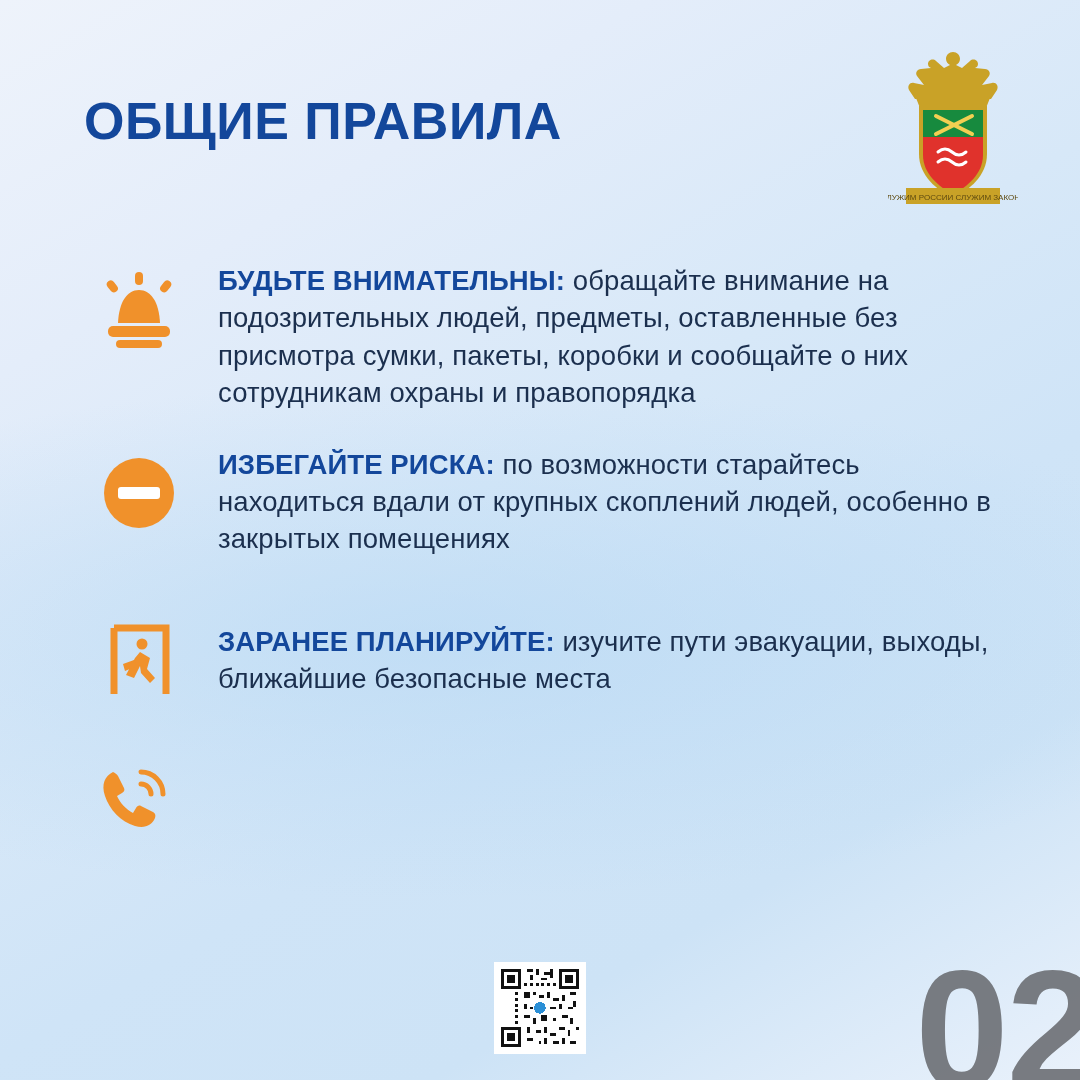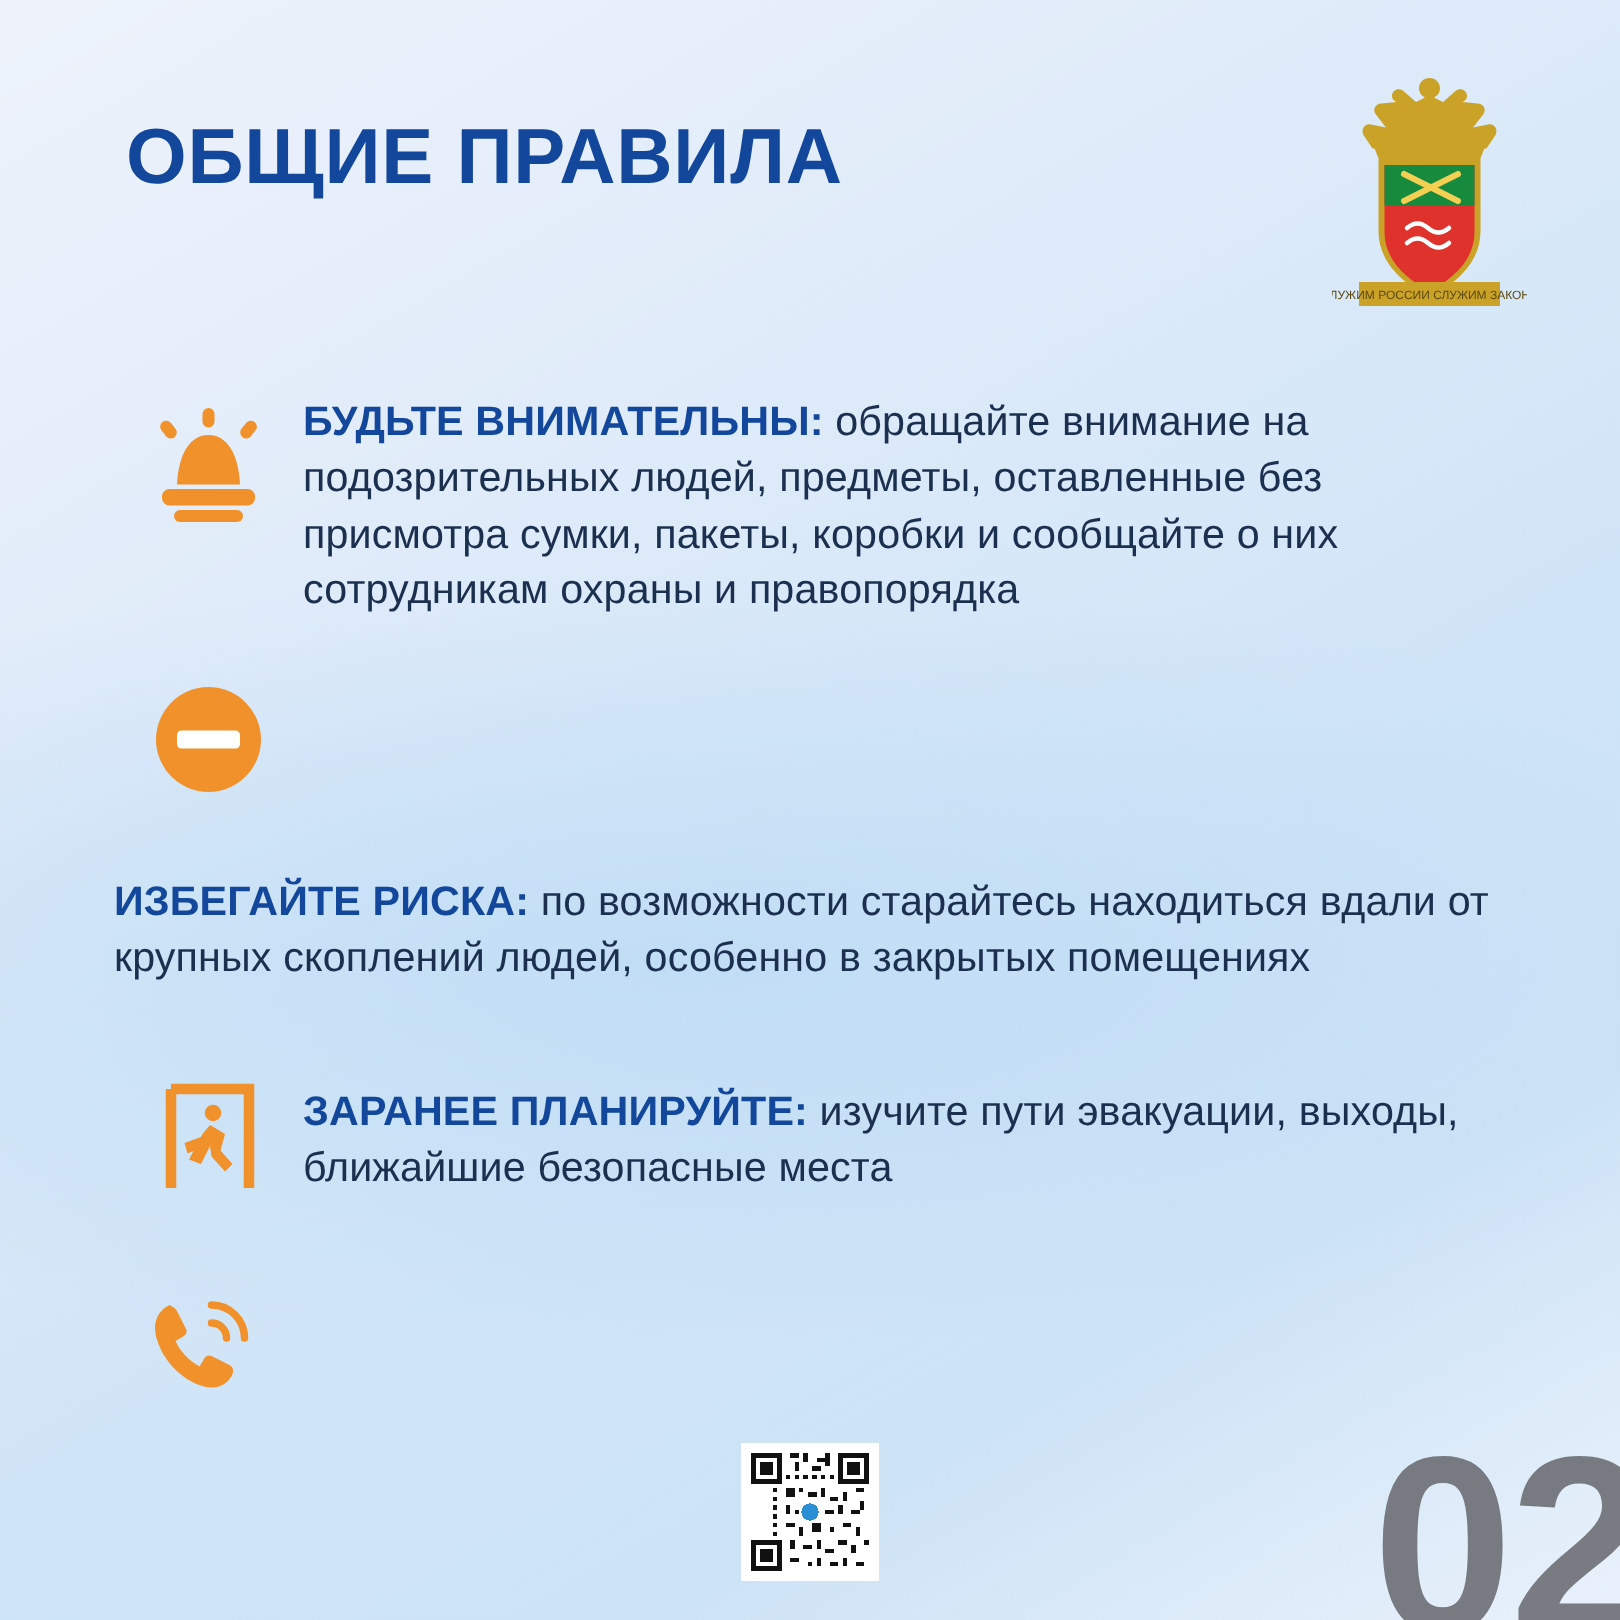--- a/index.html
+++ b/index.html
@@ -40,20 +40,21 @@
     line-height: 1.12;
     font-weight: bold;
     color: #13479b;
     letter-spacing: 0.5px;
     text-transform: uppercase;
     font-stretch: condensed;
   }
   .title .line {
     display: block;
     white-space: nowrap;
+    margin-top: 16px;
   }
 
   
   .emblem {
     position: absolute;
     right: 62px;
     top: 48px;
     width: 130px;
     height: 165px;
   }
@@ -77,28 +78,29 @@
     justify-content: center;
     padding-top: 10px;
   }
   .rule-body {
     flex: 1 1 auto;
     font-size: 27.5px;
     line-height: 1.36;
     color: #1b2f4e;
     letter-spacing: 0.1px;
     padding-right: 6px;
+    margin-left: 16px;
   }
   .rule-head {
     font-weight: bold;
     color: #13479b;
     text-transform: uppercase;
   }
   .rule-0 { margin-bottom: 34px; }
-  .rule-1 { margin-bottom: 56px; flex-direction: column; }
+  .rule-1 { margin-bottom: 56px; }
   .rule-2 { margin-bottom: 60px; align-items: flex-end; }
 
   
   .qr-wrap {
     position: absolute;
     left: 50%;
     transform: translateX(-50%);
     bottom: 26px;
     width: 92px;
     height: 92px;

